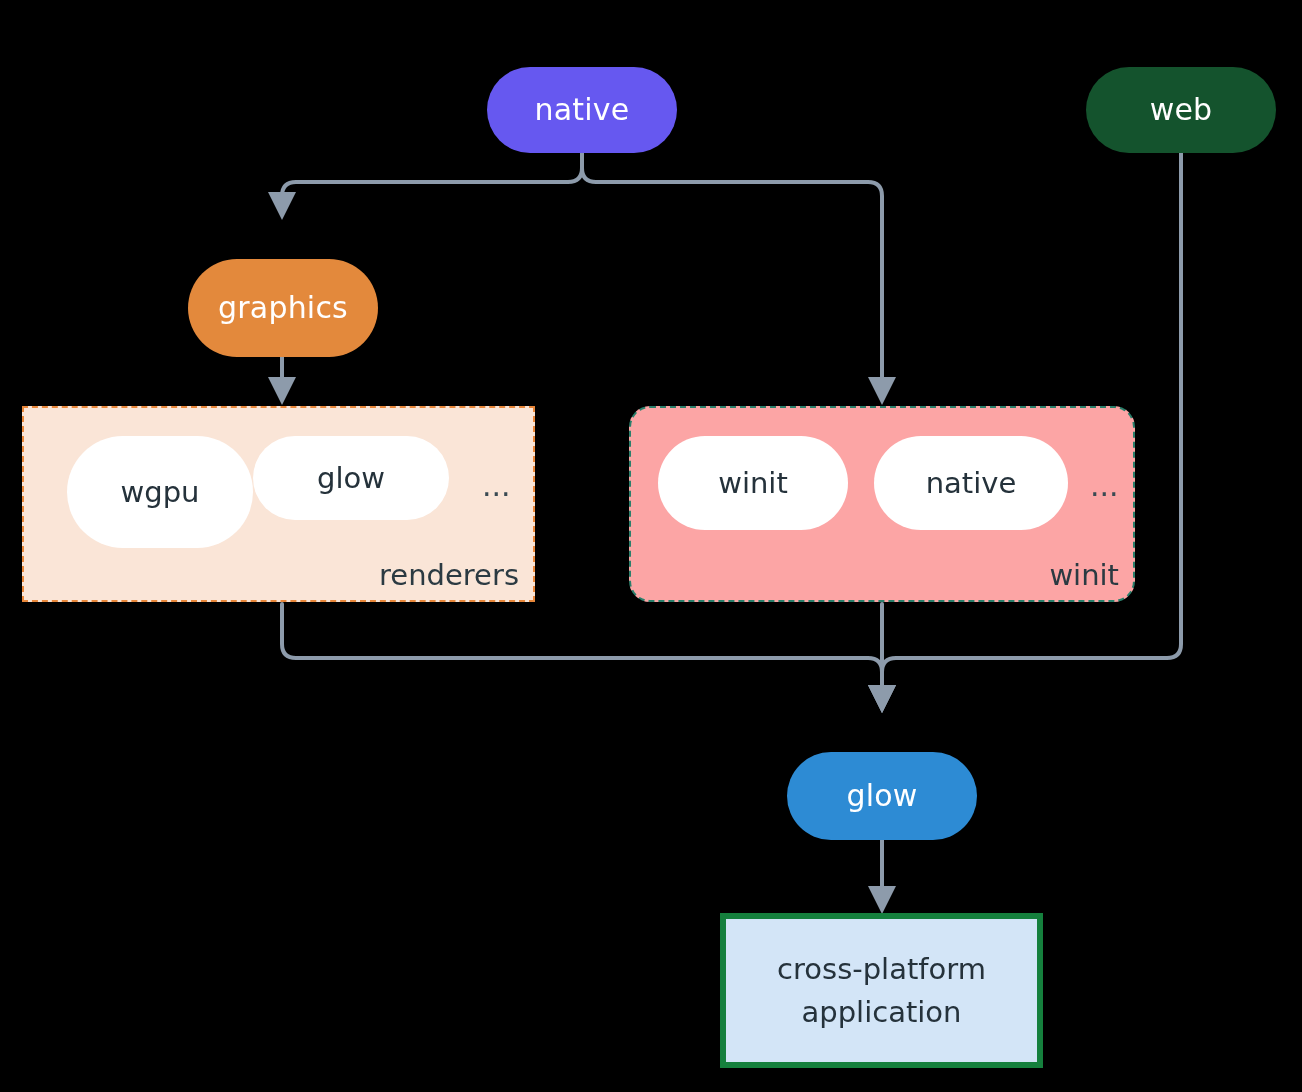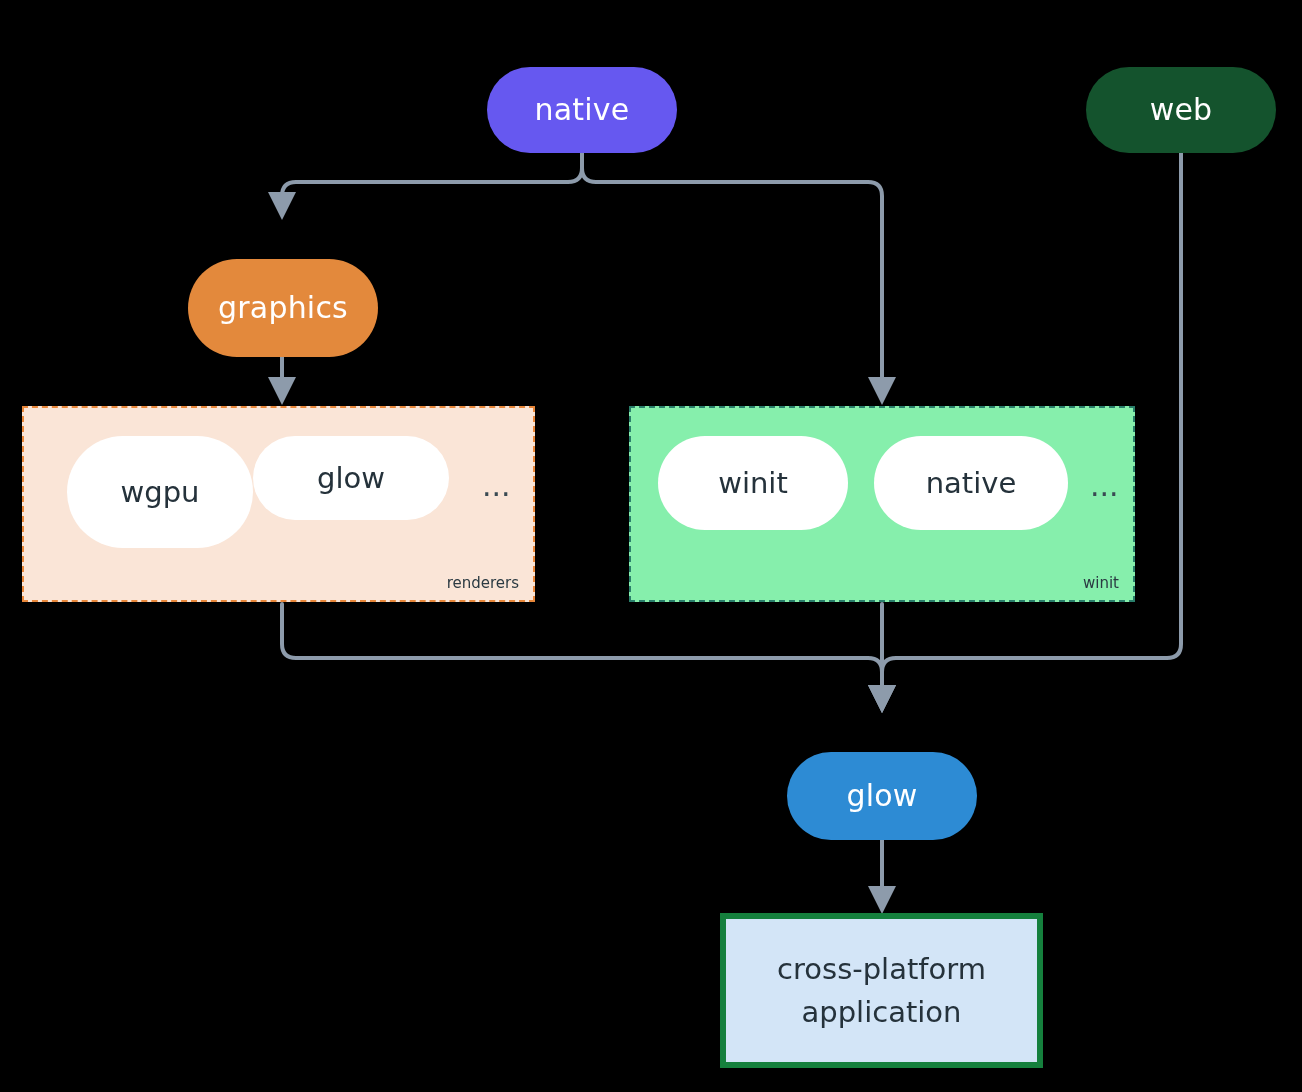--- a/index.html
+++ b/index.html
@@ -50,28 +50,29 @@
     position: absolute;
     box-sizing: border-box;
     border-style: dashed;
     border-width: 2px;
   }
   .cluster-renderers {
     background: #fae5d7;
     border-color: #e8873a;
   }
   .cluster-shells {
-    background: #86efac;
+    background: #fca5a5;
     border-color: #2a7f6b;
+    border-radius: 21px;
   }
   .cluster-label {
     position: absolute;
     right: 14px;
     bottom: 8px;
-    font-size: 15px;
+    font-size: 29px;
     color: #2b3a42;
     white-space: nowrap;
   }
   
   .leaf {
     position: absolute;
     box-sizing: border-box;
     display: flex;
     align-items: center;
     justify-content: center;

